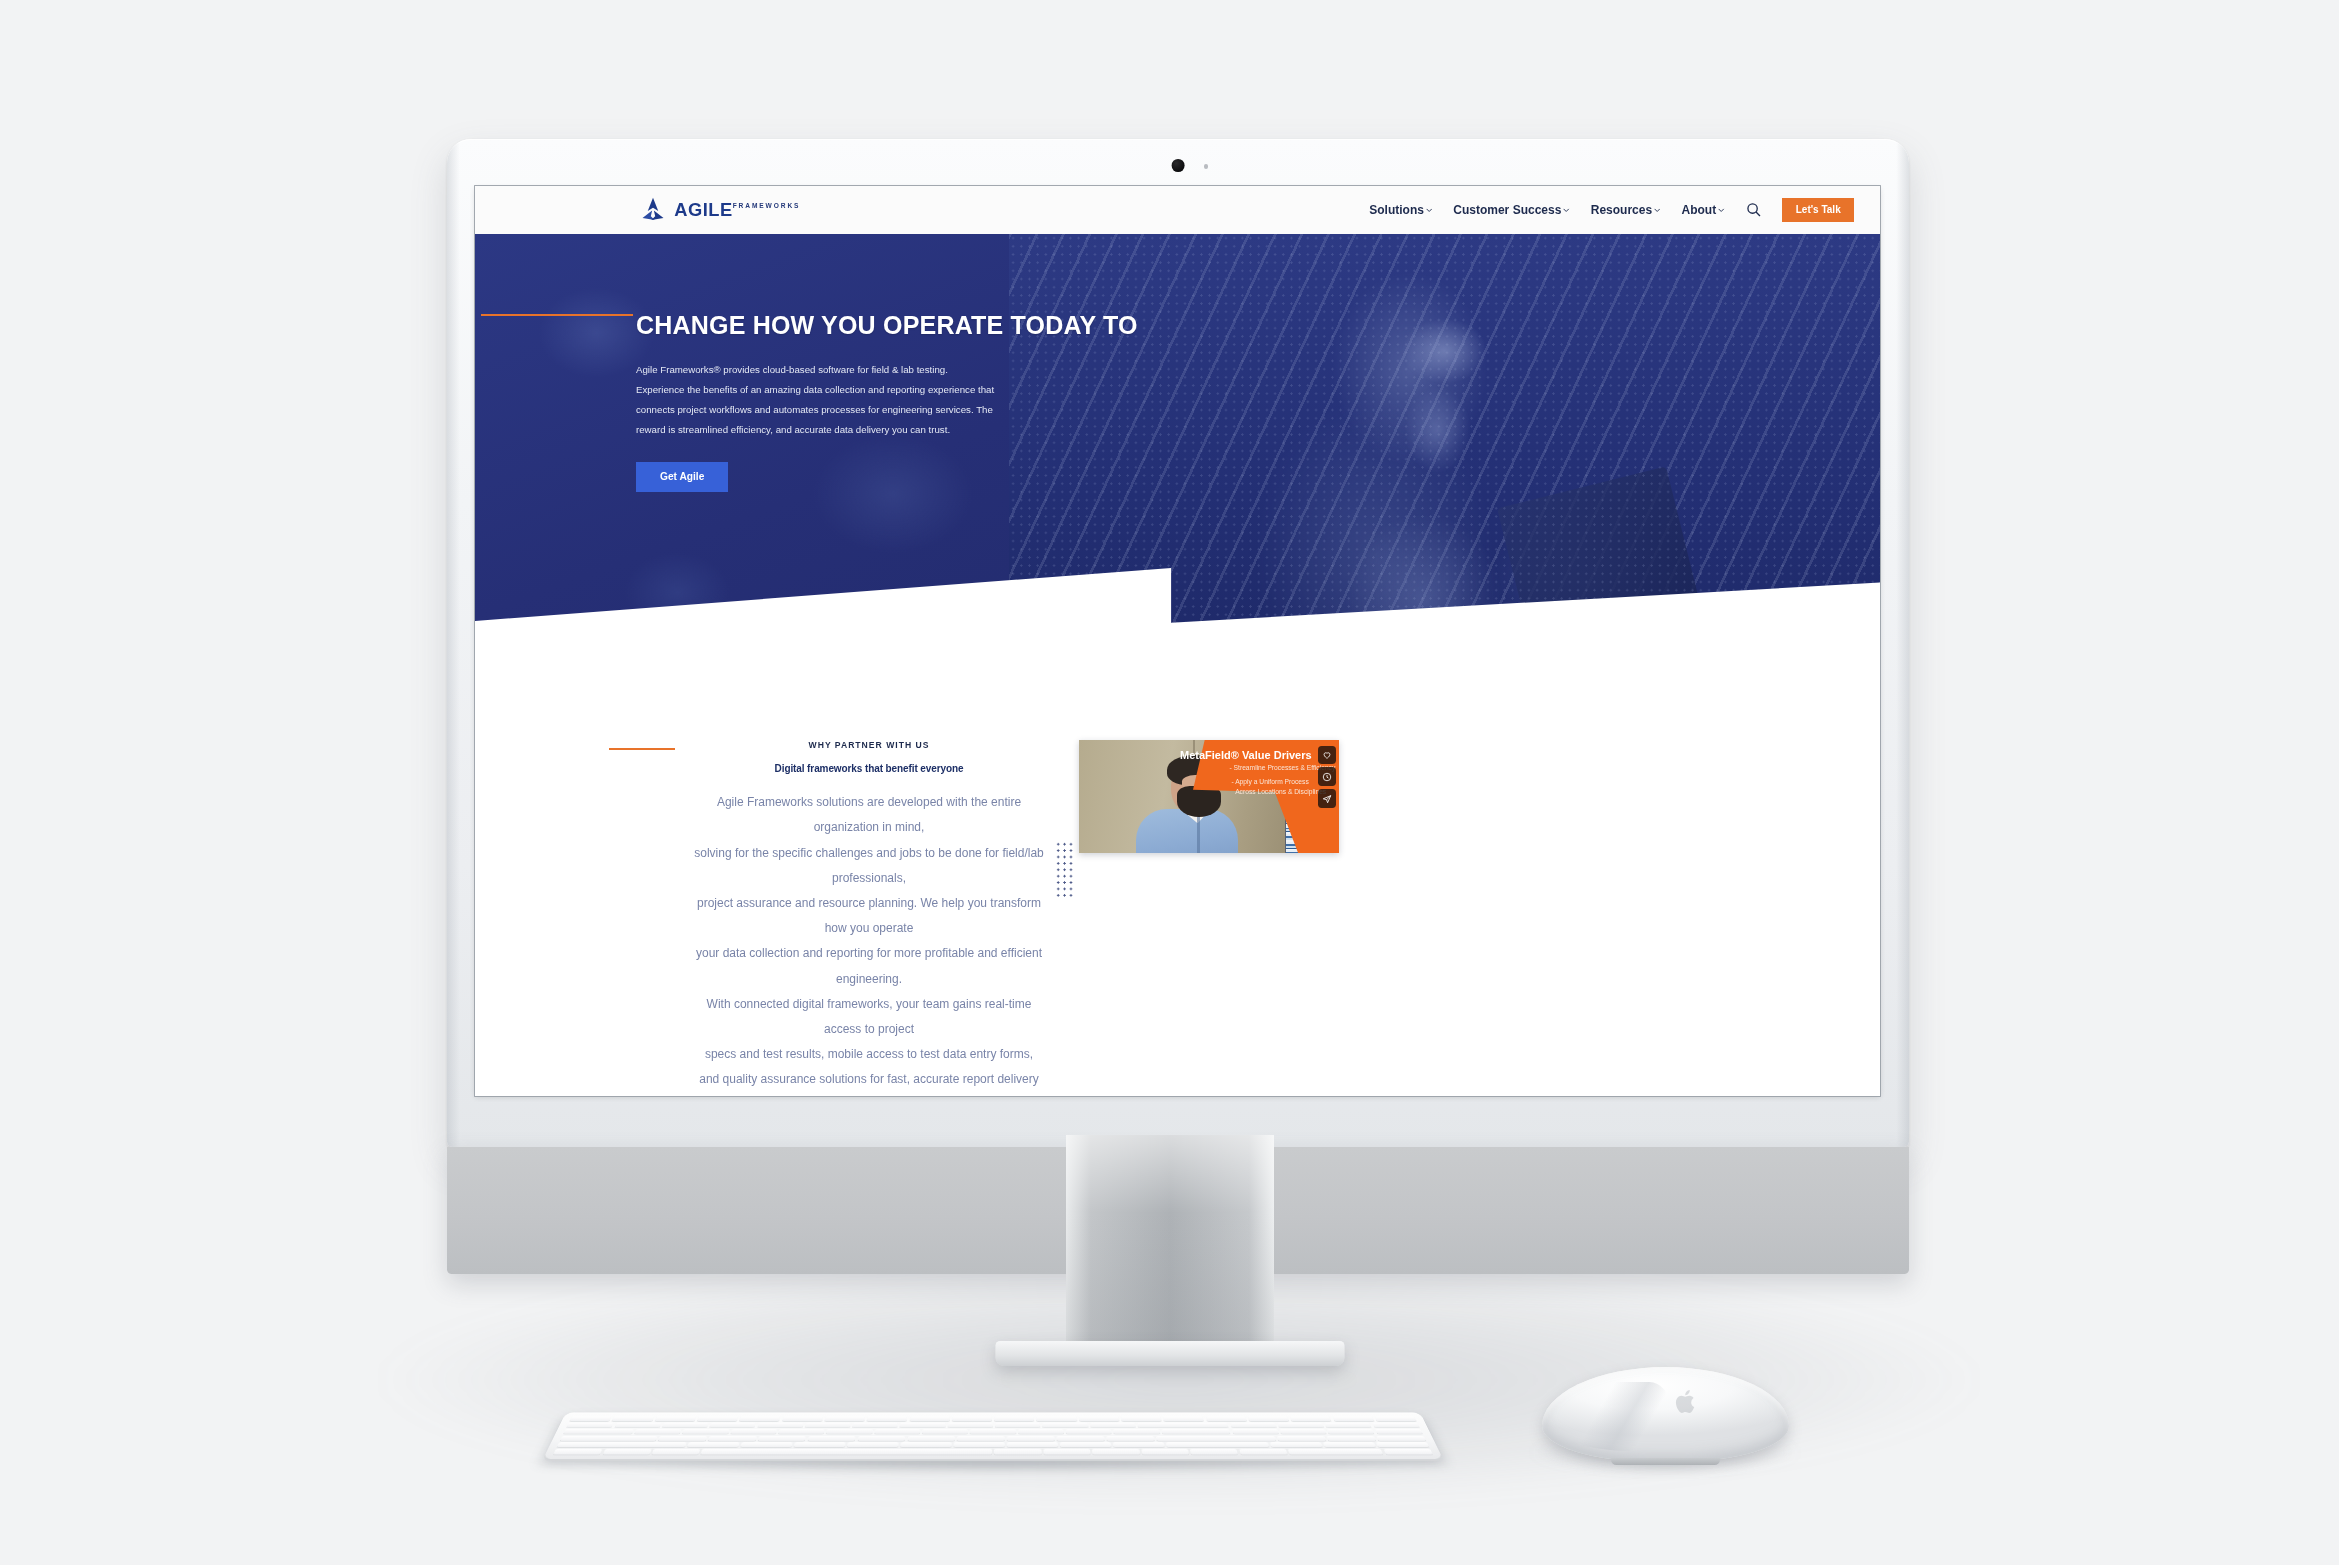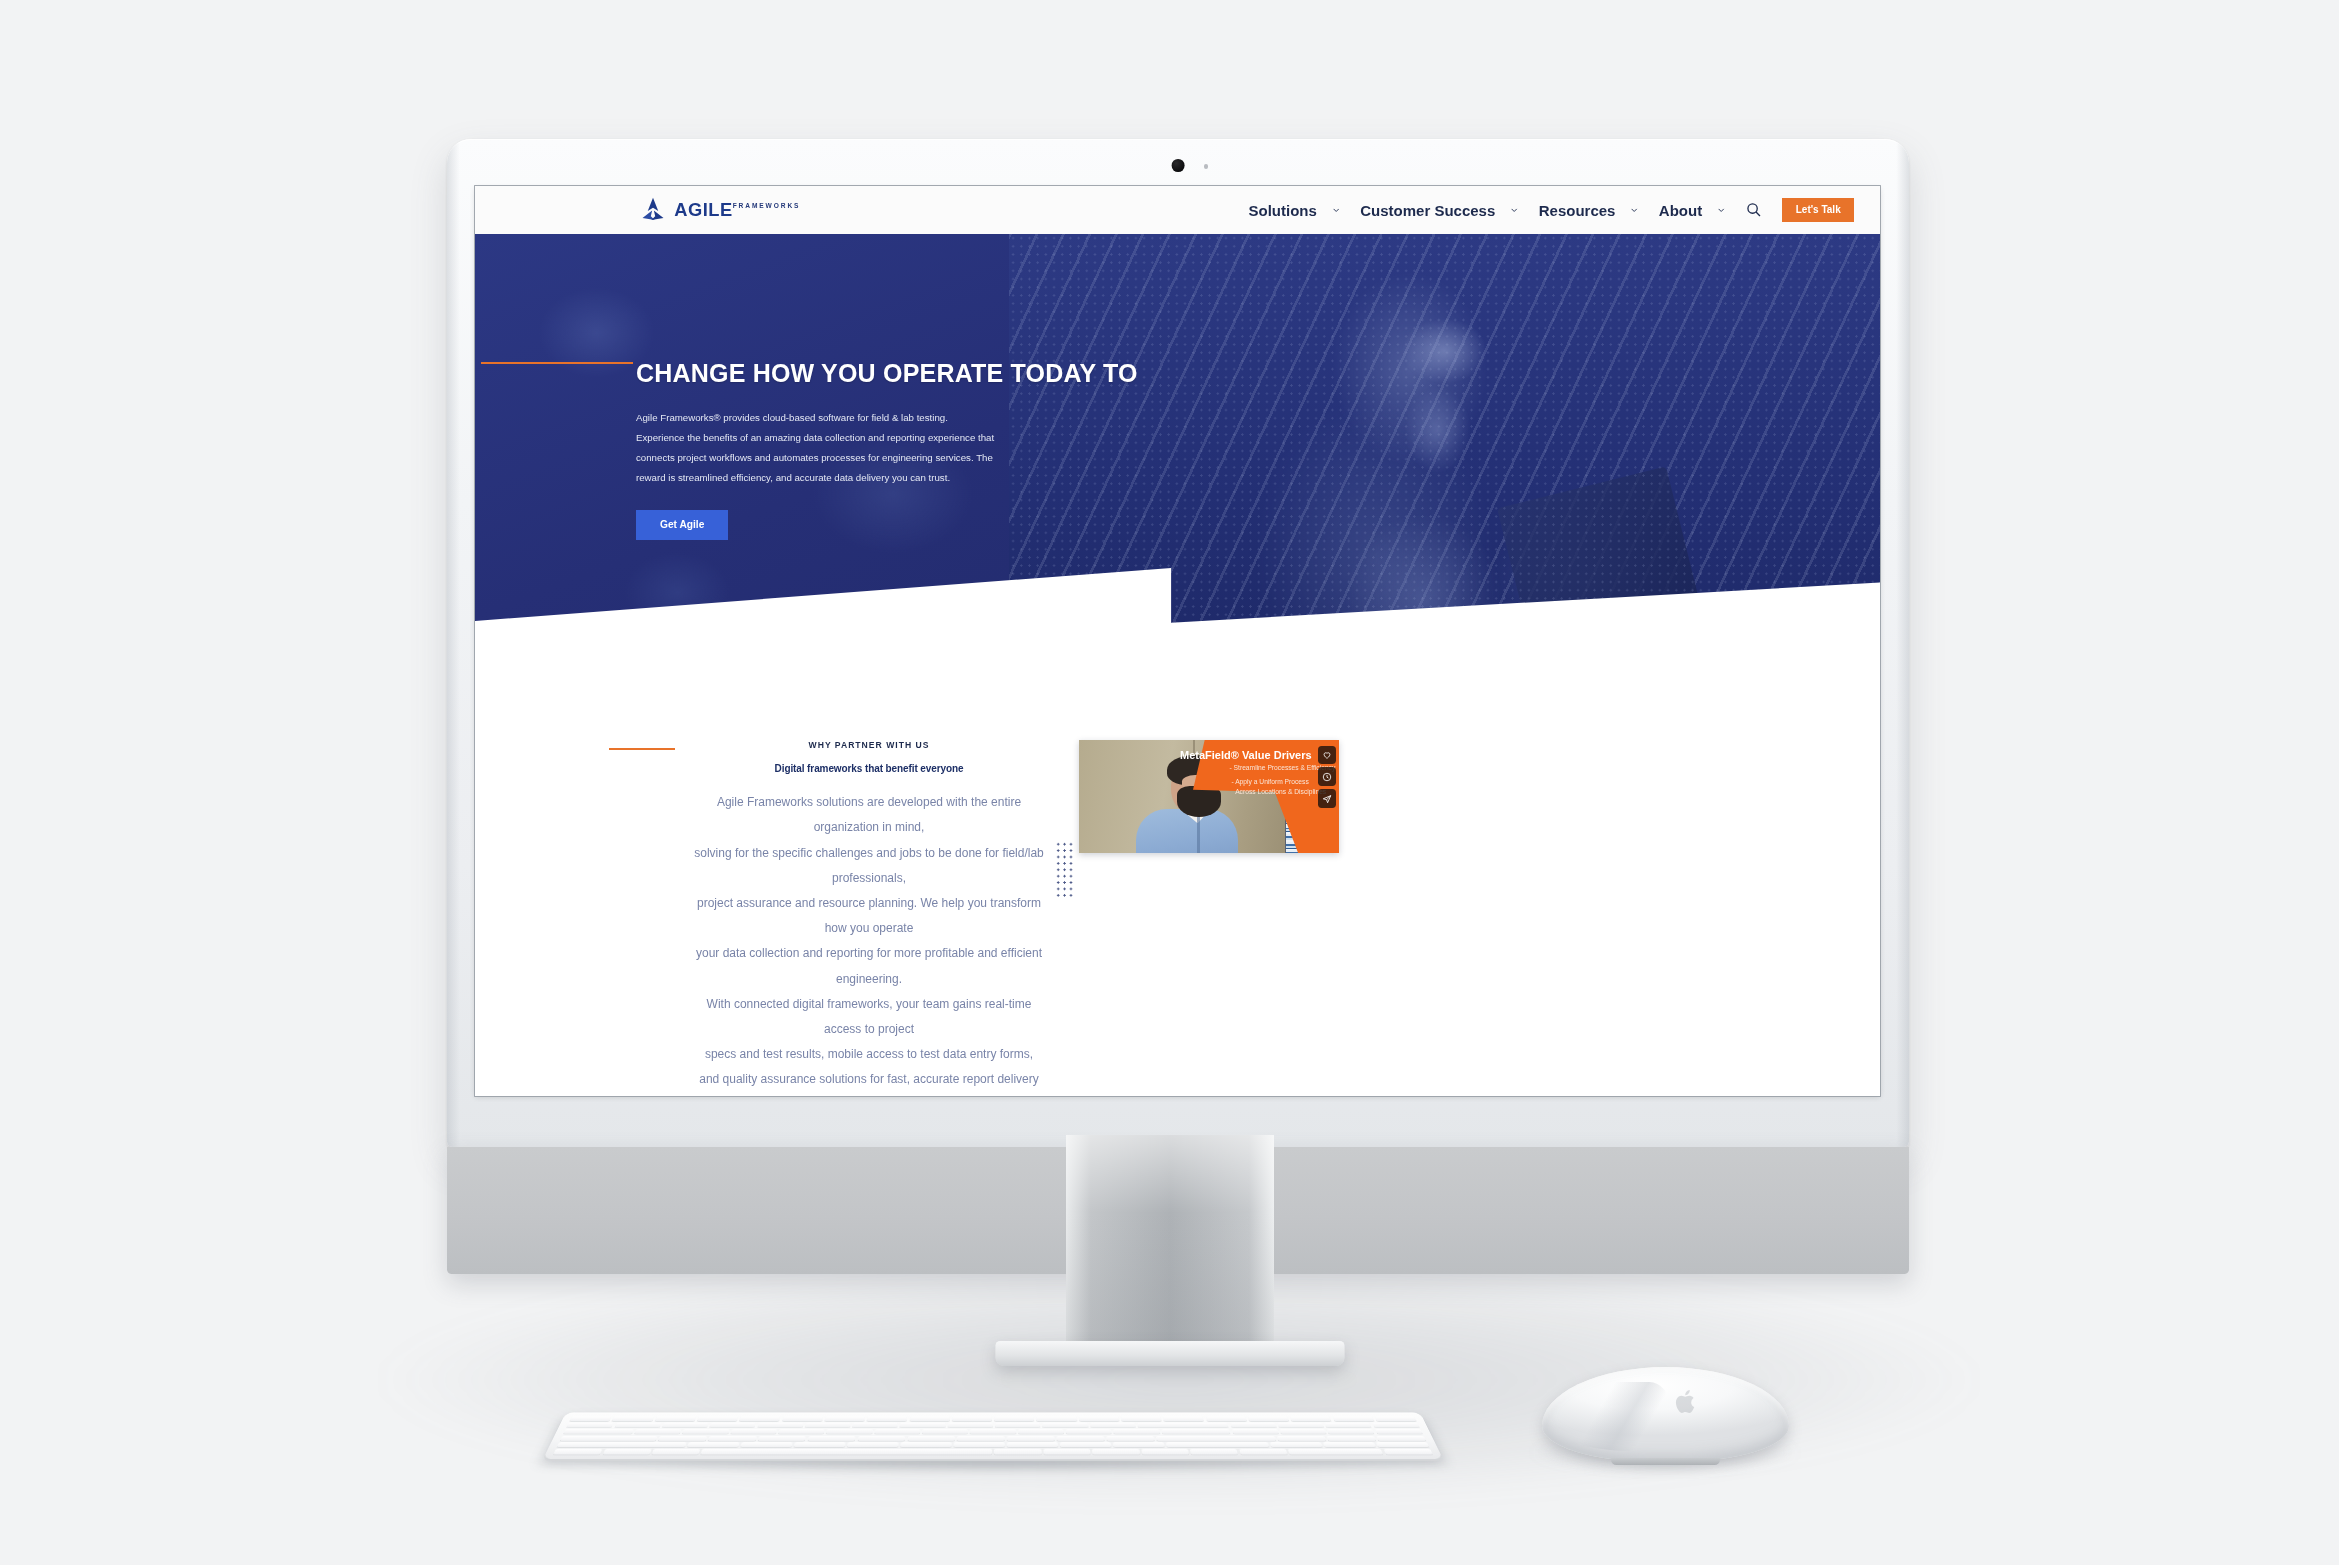--- a/index.html
+++ b/index.html
@@ -42,21 +42,21 @@
   .site-header{
     position:relative;height:48px;background:#fbfbfb;display:flex;align-items:center;
     padding:0 25.6px 0 164px;box-sizing:border-box;
   }
   .logo{display:flex;align-items:center;gap:7.3px;}
   .logo-mark{width:28px;height:28px;flex:0 0 auto;}
   .logo-text{display:flex;flex-direction:row;line-height:1;}
   .logo-word{font-size:18.3px;font-weight:bold;letter-spacing:0.5px;color:#1d3a8a;}
   .logo-sub{font-size:6.6px;font-weight:bold;letter-spacing:1.9px;color:#24397a;margin-top:1.8px;}
   .nav{margin-left:auto;display:flex;align-items:center;gap:21px;}
-  .nav-item{display:flex;align-items:center;gap:16px;font-size:15px;font-weight:bold;color:#1d2a4d;cursor:pointer;white-space:nowrap;}
+  .nav-item{display:flex;align-items:center;gap:2px;font-size:12px;font-weight:bold;color:#1d2a4d;cursor:pointer;white-space:nowrap;}
   .chev{width:6.4px;height:6.4px;}
   .search-btn{width:15.5px;height:15.5px;display:flex;align-items:center;justify-content:center;cursor:pointer;}
   .cta{
     background:#e8732a;color:#fff;font-size:10px;font-weight:bold;
     padding:7.3px 13.7px;border:0;cursor:pointer;line-height:1;
   }
   
   .hero{position:relative;height:448px;background:#26327a;overflow:hidden;}
   .hero-photo{
     position:absolute;right:0;top:0;width:62%;height:100%;
@@ -86,21 +86,21 @@
     transform:rotate(-14deg);border-radius:4.6px;
   }
   .hero-bg-texture{
     position:absolute;left:0;top:0;width:48%;height:100%;
     background:
       radial-gradient(ellipse 82px 64px at 18% 22%, rgba(72,88,158,.55) 0%, rgba(72,88,158,0) 70%),
       radial-gradient(ellipse 110px 82px at 62% 58%, rgba(66,82,150,.45) 0%, rgba(66,82,150,0) 72%),
       radial-gradient(ellipse 73px 55px at 30% 80%, rgba(60,76,146,.45) 0%, rgba(60,76,146,0) 72%),
       linear-gradient(160deg,#2c3884 0%,#262f76 55%,#222b6d 100%);
   }
-  .hero-inner{position:relative;z-index:3;padding:75px 0 0 0;margin-top:48px;}
+  .hero-inner{position:relative;z-index:3;padding:75px 0 0 0;}
   .accent-rule{position:absolute;left:5.5px;top:80px;width:152px;height:1.8px;background:#e8732a;}
   .hero-copy{margin-left:161px;max-width:640px;}
   .hero-h1{
     font-size:25px;font-weight:bold;color:#ffffff;letter-spacing:0.2px;line-height:1.3;
     text-shadow:0 0.9px 1.8px rgba(0,0,0,.18);margin:0;
   }
   .hero-h1 .l2{display:block;font-size:28px;}
   .hero-p{
     margin:18.3px 0 0 0;max-width:362px;color:#e4e8f4;font-size:9.7px;line-height:2.07;
   }

